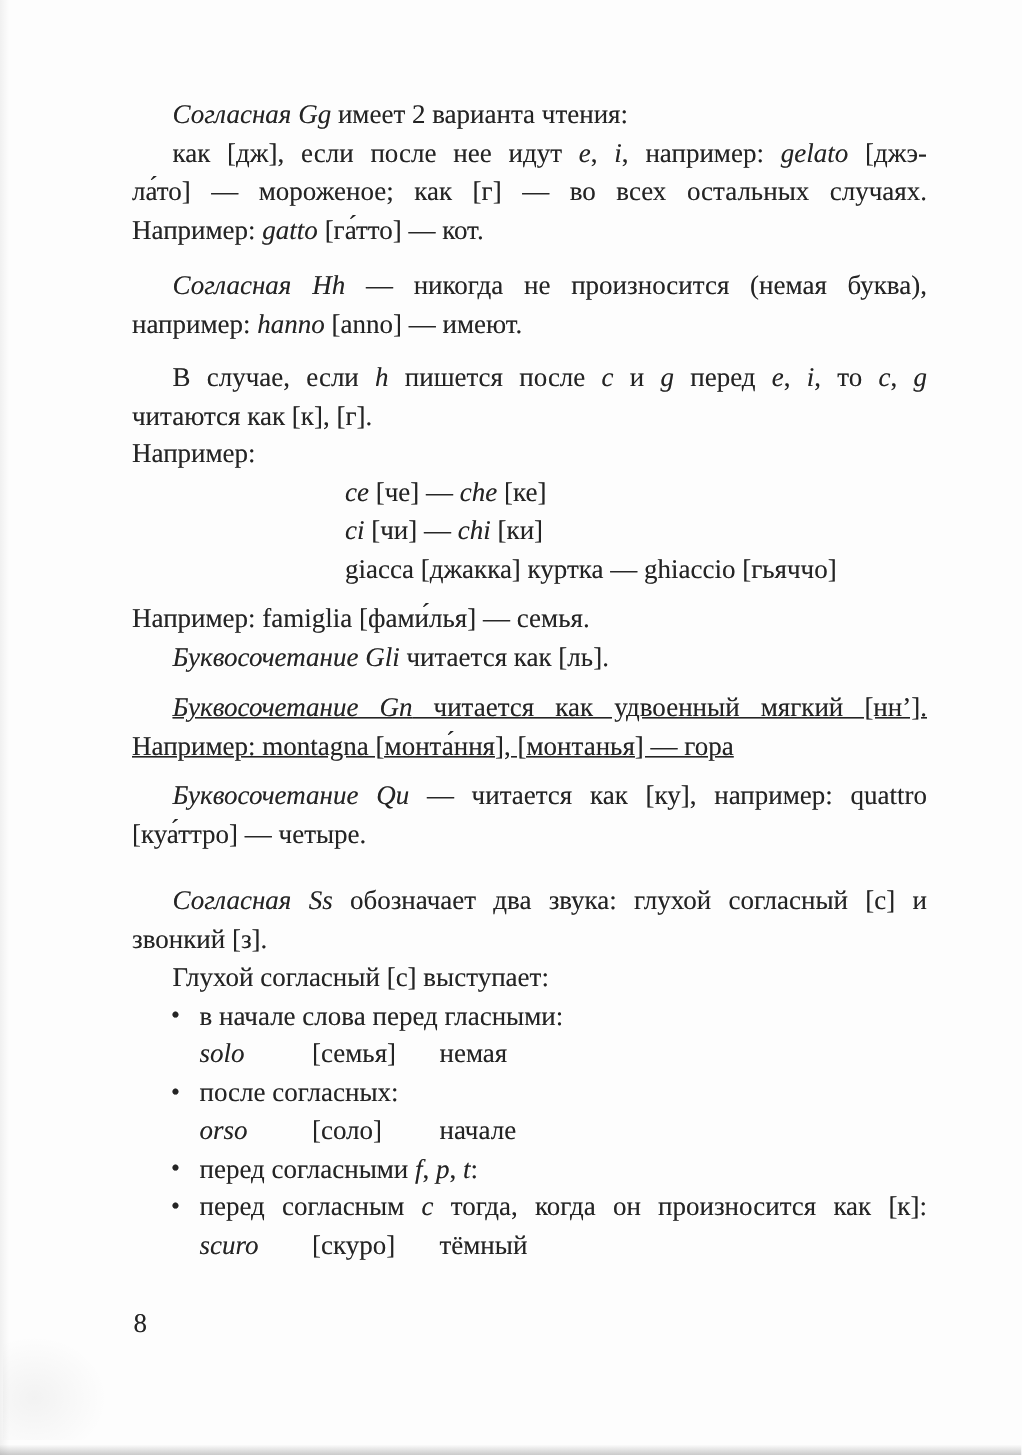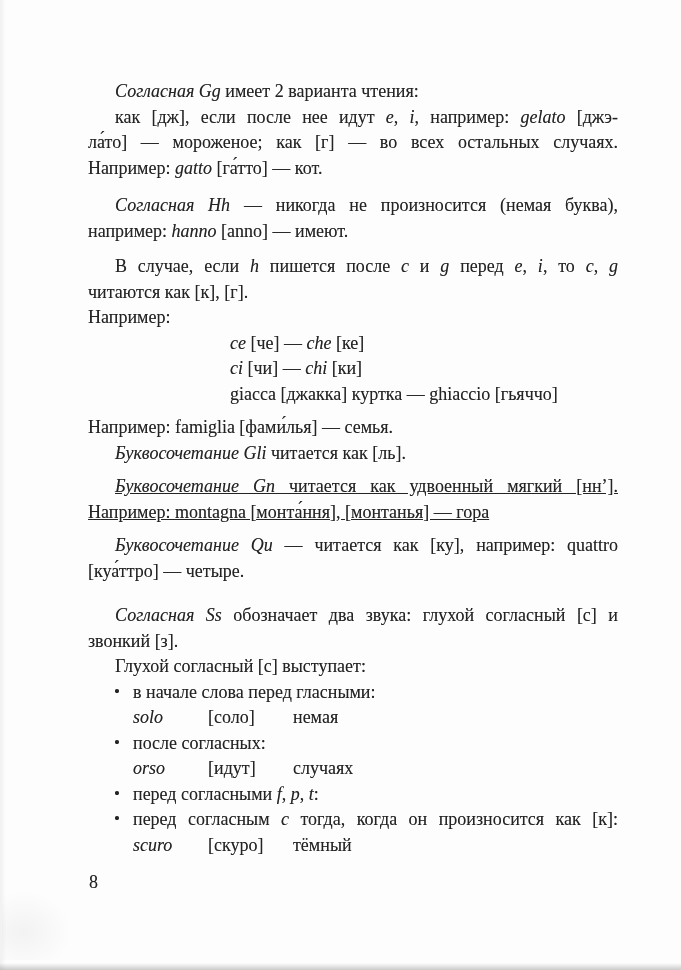--- a/index.html
+++ b/index.html
@@ -5,21 +5,21 @@
   * { margin:0; padding:0; box-sizing:border-box; }
   html,body { width:681px; height:970px; }
   body { background:#fdfdfd; }
   .page {
     position:relative; width:681px; height:970px; overflow:hidden;
     background:#fdfdfd;
     font-family:"Liberation Serif","DejaVu Serif",serif;
     color:#242424;
   }
   .content {
-    position:absolute; left:88px; top:79px; width:530px;
+    position:absolute; left:88px; top:64px; width:530px;
     font-size:18px; line-height:25.5px;
     text-shadow:0 0 .4px rgba(0,0,0,.35);
   }
   .block { display:block; }
   .line { position:relative; min-height:25.5px; }
   .line.indent { text-indent:27px; }
   .line.fill { text-align:justify; text-align-last:justify; }
   .line.example { padding-left:142px; }
   .line.bullet { padding-left:45px; }
   .marker { position:absolute; left:26px; top:-1px; font-size:17px; }
@@ -75,23 +75,23 @@
       </section>
       <section class="block" style="margin-top: 8px;">
         <div class="line indent fill"><span class="seg it">Буквосочетание Qu</span><span class="seg"> — читается как [ку], например: quattro</span></div>
         <div class="line"><span class="seg">[куа́ттро] — четыре.</span></div>
       </section>
       <section class="block" style="margin-top: 19px;">
         <div class="line indent fill"><span class="seg it">Согласная Ss</span><span class="seg"> обозначает два звука: глухой согласный [с] и</span></div>
         <div class="line"><span class="seg">звонкий [з].</span></div>
         <div class="line indent"><span class="seg">Глухой согласный [с] выступает:</span></div>
         <div class="line bullet"><span class="marker">•</span><span class="seg">в начале слова перед гласными:</span></div>
-        <div class="line wordrow"><span class="w it">solo</span><span class="tr">[соло]</span><span class="gl">немая</span></div>
+        <div class="line wordrow"><span class="w it">solo</span><span class="tr">[семья]</span><span class="gl">немая</span></div>
         <div class="line bullet"><span class="marker">•</span><span class="seg">после согласных:</span></div>
-        <div class="line wordrow"><span class="w it">orso</span><span class="tr">[идут]</span><span class="gl">случаях</span></div>
+        <div class="line wordrow"><span class="w it">orso</span><span class="tr">[соло]</span><span class="gl">начале</span></div>
         <div class="line bullet"><span class="marker">•</span><span class="seg">перед согласными </span><span class="seg it">f</span><span class="seg">, </span><span class="seg it">p</span><span class="seg">, </span><span class="seg it">t</span><span class="seg">:</span></div>
         <div class="line bullet fill"><span class="marker">•</span><span class="seg">перед согласным </span><span class="seg it">c</span><span class="seg"> тогда, когда он произносится как [к]:</span></div>
         <div class="line wordrow"><span class="w it">scuro</span><span class="tr">[скуро]</span><span class="gl">тёмный</span></div>
       </section>
     </main>
   <div class="page-number">8</div>
   <div class="edge-left"></div>
   <div class="corner-smudge"></div>
   <div class="edge-bottom"></div>
 </div>

